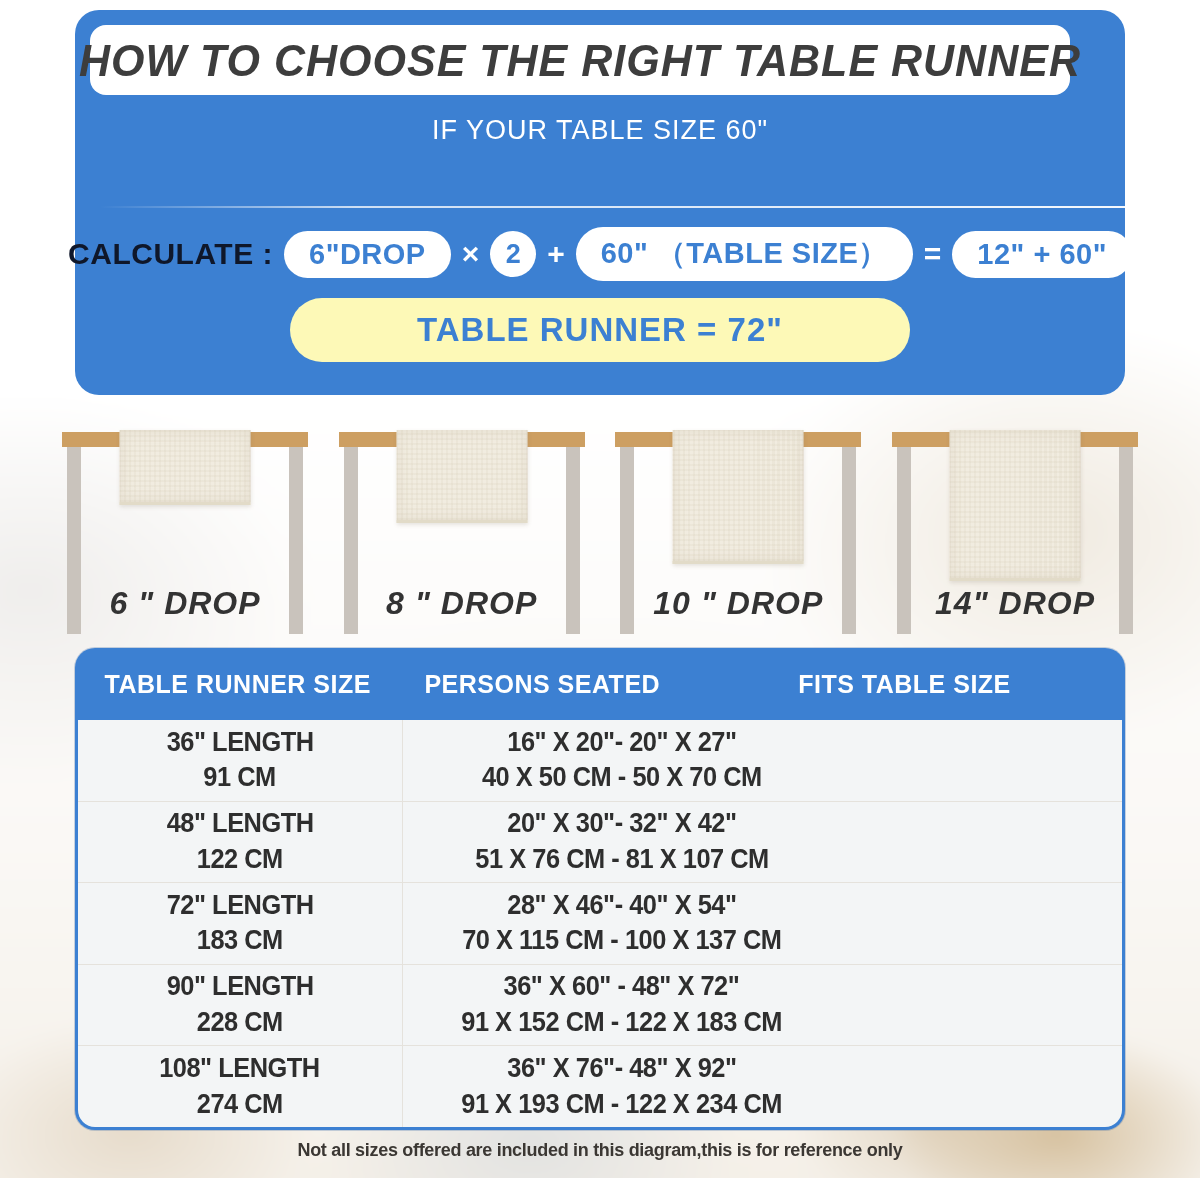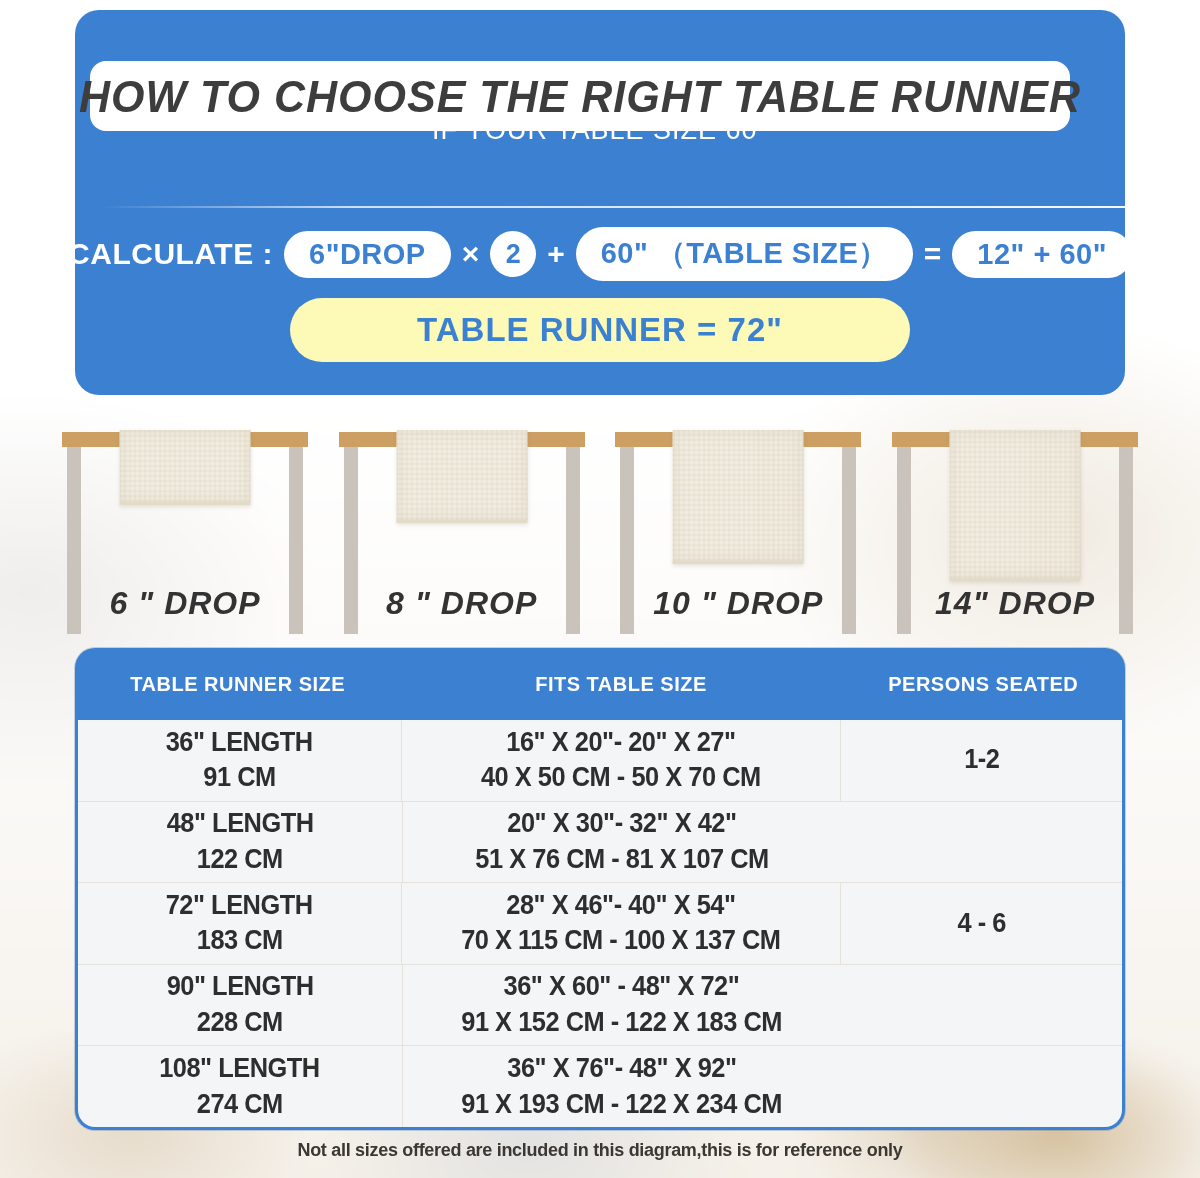--- a/index.html
+++ b/index.html
@@ -23,41 +23,41 @@
     filter:blur(8px);
   }
   
   .banner{
     position:absolute;left:75px;top:10px;width:1050px;height:385px;
     background:#3C80D2;border-radius:24px;
   }
   .title-box{
     position:absolute;left:15px;top:15px;width:980px;height:70px;
     background:#ffffff;border-radius:16px;
-    display:flex;align-items:center;justify-content:center;margin-top:36px;
+    display:flex;align-items:center;justify-content:center;
   }
   .title{
     font-size:43px;font-weight:800;font-style:italic;color:#3d3d3d;
     letter-spacing:1px;white-space:nowrap;transform:scaleY(1.05);
   }
   .sub{
     position:absolute;left:0;width:100%;text-align:center;color:#ffffff;
     font-size:27px;letter-spacing:1px;white-space:nowrap;
   }
   .sub1{top:105px;}
   .sub2{top:146px;}
   .banner-divider{
     position:absolute;top:196px;left:25px;right:0;height:2px;
     background:linear-gradient(90deg, rgba(255,255,255,0), rgba(255,255,255,.75) 25%, rgba(255,255,255,.95));
   }
   .calc-row{
     position:absolute;top:214px;left:10px;right:10px;height:60px;
     display:flex;align-items:center;justify-content:center;gap:11px;
   }
-  .calc-label{color:#ffffff;font-size:30px;font-weight:800;letter-spacing:.5px;white-space:nowrap;}
+  .calc-label{color:#0f172a;font-size:30px;font-weight:800;letter-spacing:.5px;white-space:nowrap;}
   .pill{
     background:#ffffff;color:#3C80D2;font-weight:800;font-size:29px;
     border-radius:30px;padding:7px 25px;white-space:nowrap;letter-spacing:.5px;
   }
   .op{color:#ffffff;font-size:30px;font-weight:800;}
   .circle{
     background:#ffffff;color:#3C80D2;width:46px;height:46px;border-radius:50%;
     display:flex;align-items:center;justify-content:center;font-weight:800;font-size:27px;flex:0 0 auto;
   }
   .result-pill{
@@ -94,21 +94,21 @@
     font-size:32px;font-weight:800;font-style:italic;color:#333333;letter-spacing:1px;white-space:nowrap;
   }
   
   .size-table{
     position:absolute;left:75px;top:648px;width:1050px;height:482px;
     background:#3C80D2;border-radius:20px;overflow:hidden;
     box-shadow:0 0 0 1px rgba(40,90,160,.25);
   }
   .thead{height:72px;display:flex;align-items:center;}
   .th{
-    text-align:center;color:#ffffff;font-weight:800;font-size:20px;letter-spacing:.5px;white-space:nowrap;
+    text-align:center;color:#ffffff;font-weight:800;font-size:25px;letter-spacing:.5px;white-space:nowrap;
   }
   .col1{width:31%;} .col2{width:42%;} .col3{width:27%;}
   .tbody{
     position:absolute;left:3px;right:3px;top:72px;bottom:3px;
     background:rgba(251,250,247,.96);
     border-radius:0 0 17px 17px;
     display:flex;flex-direction:column;overflow:hidden;
   }
   .t-row{flex:1;display:flex;align-items:stretch;}
   .t-row + .t-row{border-top:1px solid #E5E2DC;}
@@ -182,37 +182,34 @@
     <div class="tabletop"></div>
     <div class="runner runner-d14"></div>
     <div class="drop-label">14" DROP</div>
   </div>
 
 </div>
 
 <div class="size-table">
   <div class="thead">
     <div class="th col1">TABLE RUNNER SIZE</div>
+    <div class="th col3">PERSONS SEATED</div>
     <div class="th col2">FITS TABLE SIZE</div>
-    <div class="th col3">PERSONS SEATED</div>
   </div>
   <div class="tbody">
 
     <div class="t-row">
       <div class="cell col1">
         <span>36" LENGTH</span>
         <span>91 CM</span>
       </div>
       <div class="cell col2">
         <span>16" X 20"- 20" X 27"</span>
         <span>40 X 50 CM - 50 X 70 CM</span>
       </div>
-      <div class="cell col3">
-        <span>1-2</span>
-      </div>
     </div>
 
     <div class="t-row">
       <div class="cell col1">
         <span>48" LENGTH</span>
         <span>122 CM</span>
       </div>
       <div class="cell col2">
         <span>20" X 30"- 32" X 42"</span>
         <span>51 X 76 CM - 81 X 107 CM</span>
@@ -221,23 +218,20 @@
 
     <div class="t-row">
       <div class="cell col1">
         <span>72" LENGTH</span>
         <span>183 CM</span>
       </div>
       <div class="cell col2">
         <span>28" X 46"- 40" X 54"</span>
         <span>70 X 115 CM - 100 X 137 CM</span>
       </div>
-      <div class="cell col3">
-        <span>4 - 6</span>
-      </div>
     </div>
 
     <div class="t-row">
       <div class="cell col1">
         <span>90" LENGTH</span>
         <span>228 CM</span>
       </div>
       <div class="cell col2">
         <span>36" X 60" - 48" X 72"</span>
         <span>91 X 152 CM - 122 X 183 CM</span>

